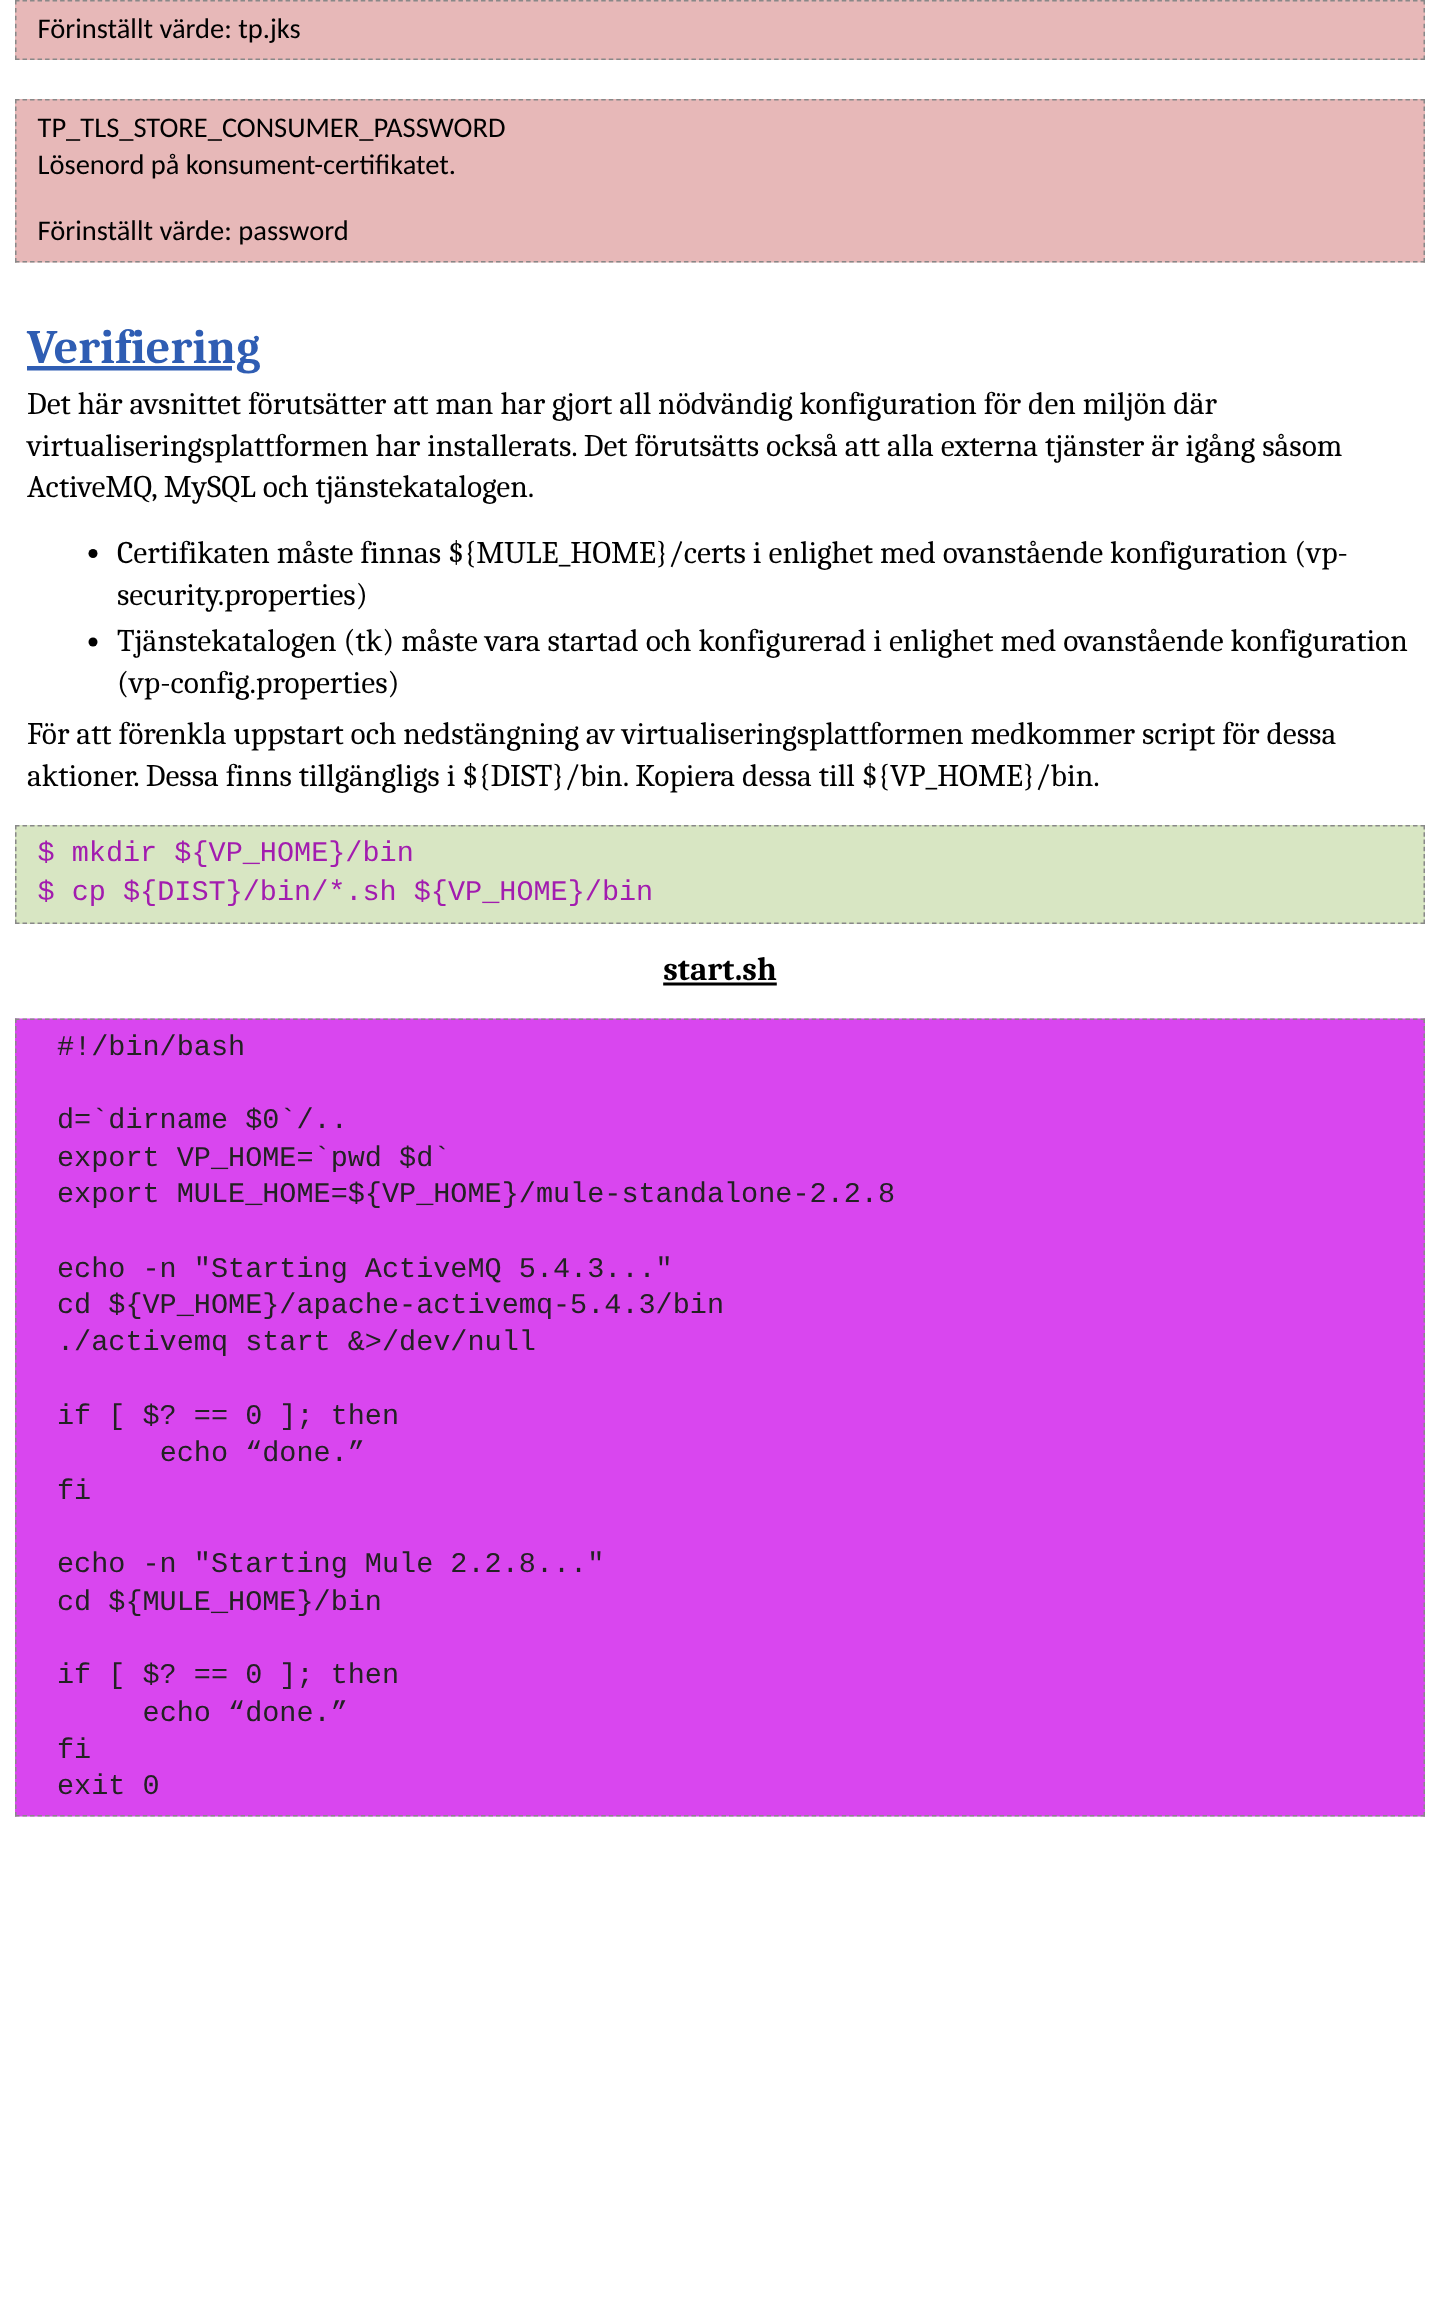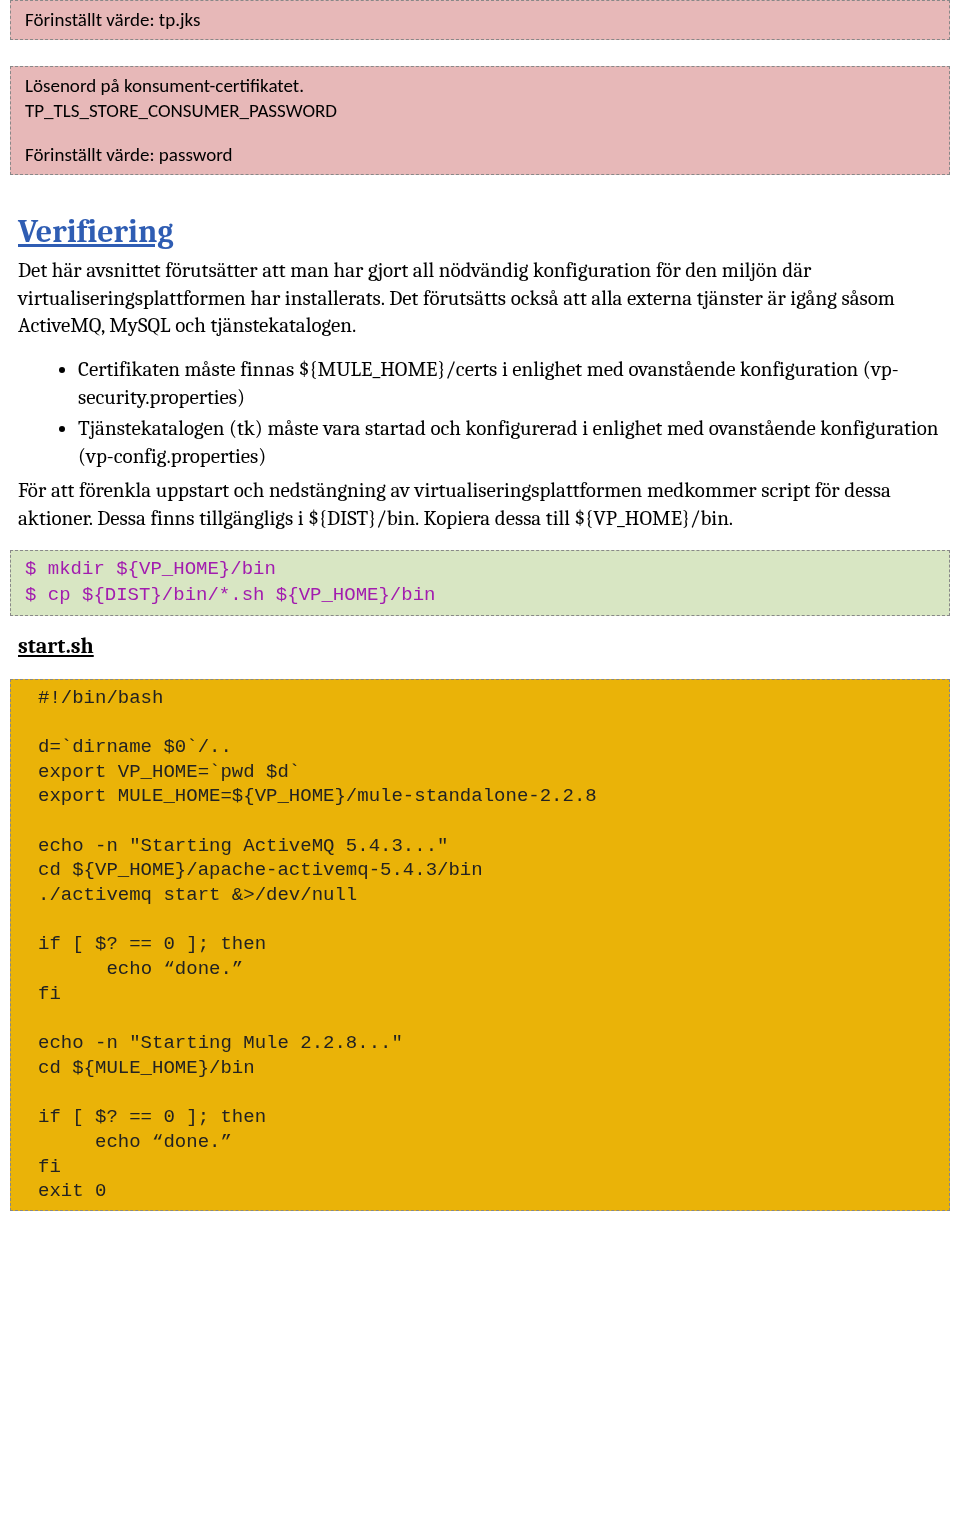--- a/index.html
+++ b/index.html
@@ -13,56 +13,56 @@
   .box {
     border: 1px dashed #888;
     margin: 0 10px 16px 10px;
     padding: 6px 14px;
     font-family: Calibri, Arial, sans-serif;
     font-size: 19px;
     line-height: 1.35;
   }
   .box-pink { background: #e7b8b8; }
   .box-green { background: #d8e6c3; font-family: "Courier New", monospace; font-size: 19px; color:#a21caf; }
-  .box-blue  { background: #eab308; font-family: "Courier New", monospace; font-size: 19px; color:#222; line-height:1.3;padding-left:27px; }
+  .box-blue  { background: #d946ef; font-family: "Courier New", monospace; font-size: 19px; color:#222; line-height:1.3;padding-left:27px; }
   .content {
     margin: 24px 18px 18px 18px;
     font-family: Cambria, Georgia, serif;
     font-size: 21px;
     line-height: 1.32;
   }
   h2 {
     color: #2f5db3;
     font-family: Cambria, Georgia, serif;
     font-weight: 700;
     font-size: 32px;
     margin: 36px 0 4px 0;
     text-decoration: underline;
   }
   ul { margin: 4px 0 6px 0; padding-left: 60px; }
   li { margin-bottom: 4px; }
   .bold { font-weight: 700; }
-  .underline { text-decoration: underline; }
+  .underline { text-decoration: underline; text-align: center; }
   .gap-small { height: 10px; }
   .gap-med   { height: 18px; }
   pre { margin:0; white-space: pre-wrap; font-family:"Courier New",monospace; }
   .para { margin-bottom: 16px; }
 </style>
 </head>
 <body>
 
 <div class="box box-pink">
   <span>Förinställt värde: tp.jks</span>
 </div>
 
 <div class="gap-small"></div>
 
 <div class="box box-pink">
+  <div>TP_TLS_STORE_CONSUMER_PASSWORD</div>
   <div>Lösenord på konsument-certifikatet.</div>
-  <div>TP_TLS_STORE_CONSUMER_PASSWORD</div>
   <div class="gap-med"></div>
   <div>Förinställt värde: password</div>
 </div>
 
 <div class="content">
   <h2>Verifiering</h2>
 
   <div class="para">Det här avsnittet förutsätter att man har gjort all nödvändig konfiguration för den miljön där virtualiseringsplattformen har installerats. Det förutsätts också att alla externa tjänster är igång såsom ActiveMQ, MySQL och tjänstekatalogen.</div>
 
   <ul>

